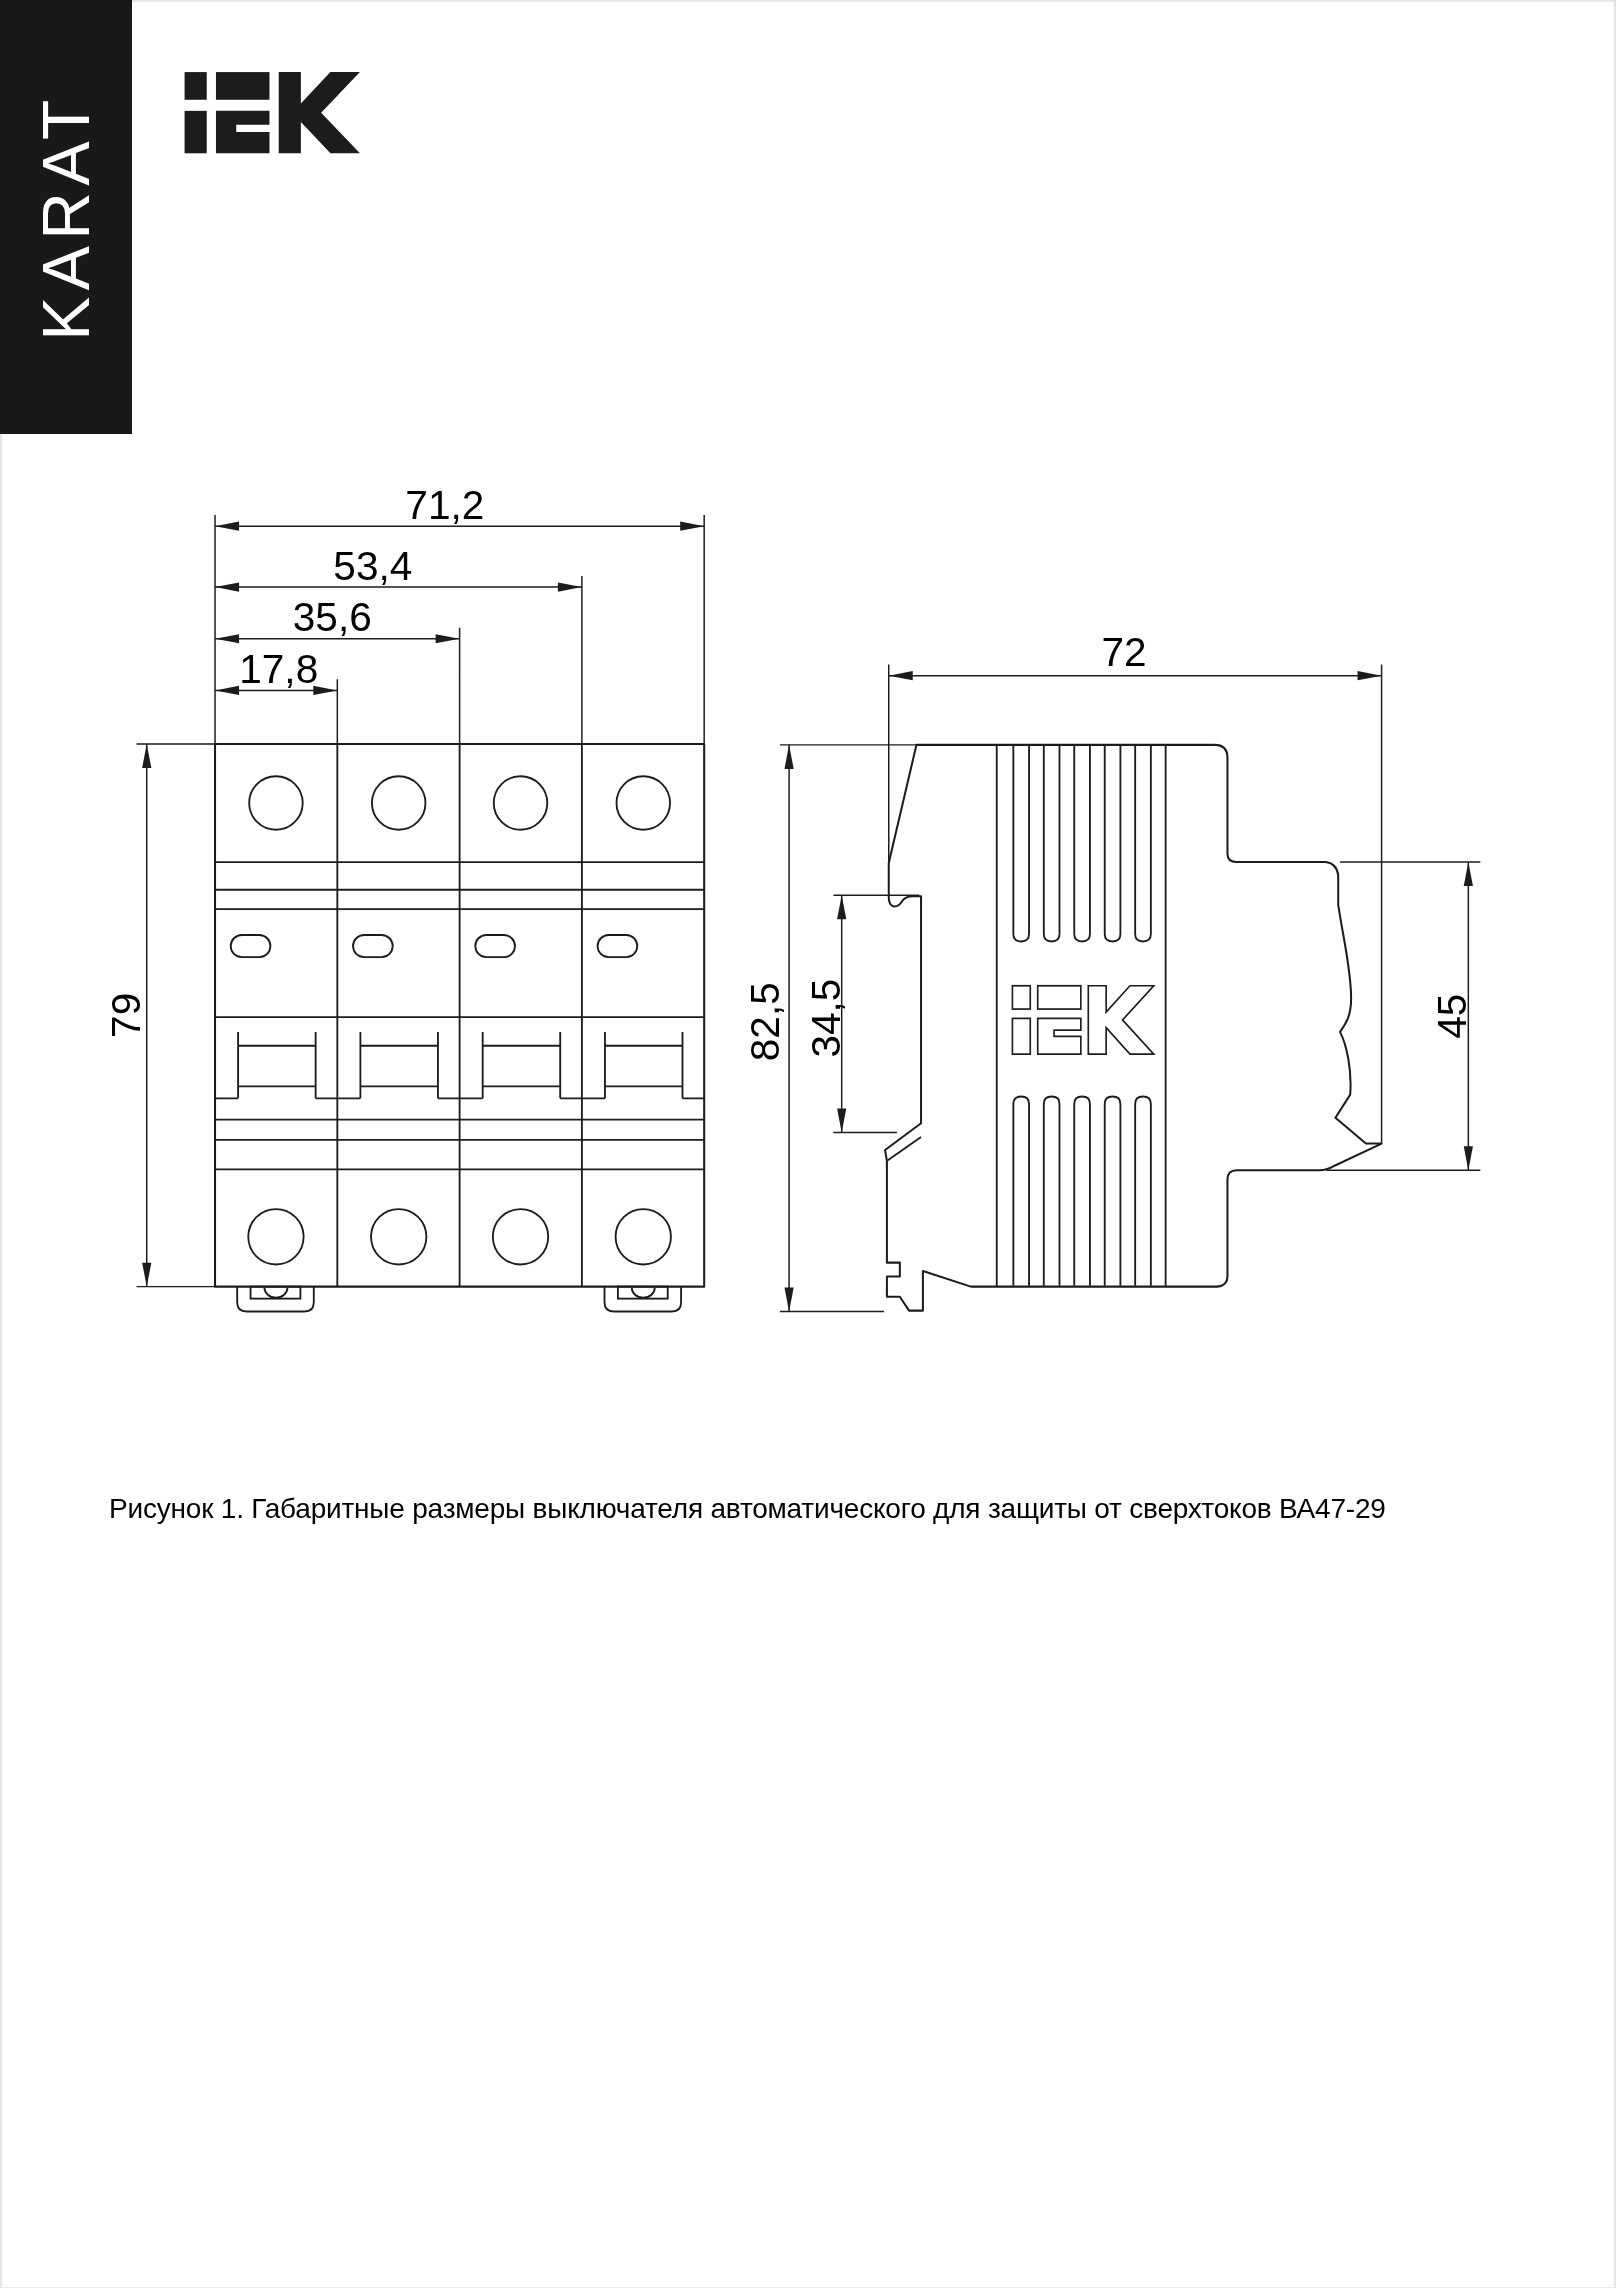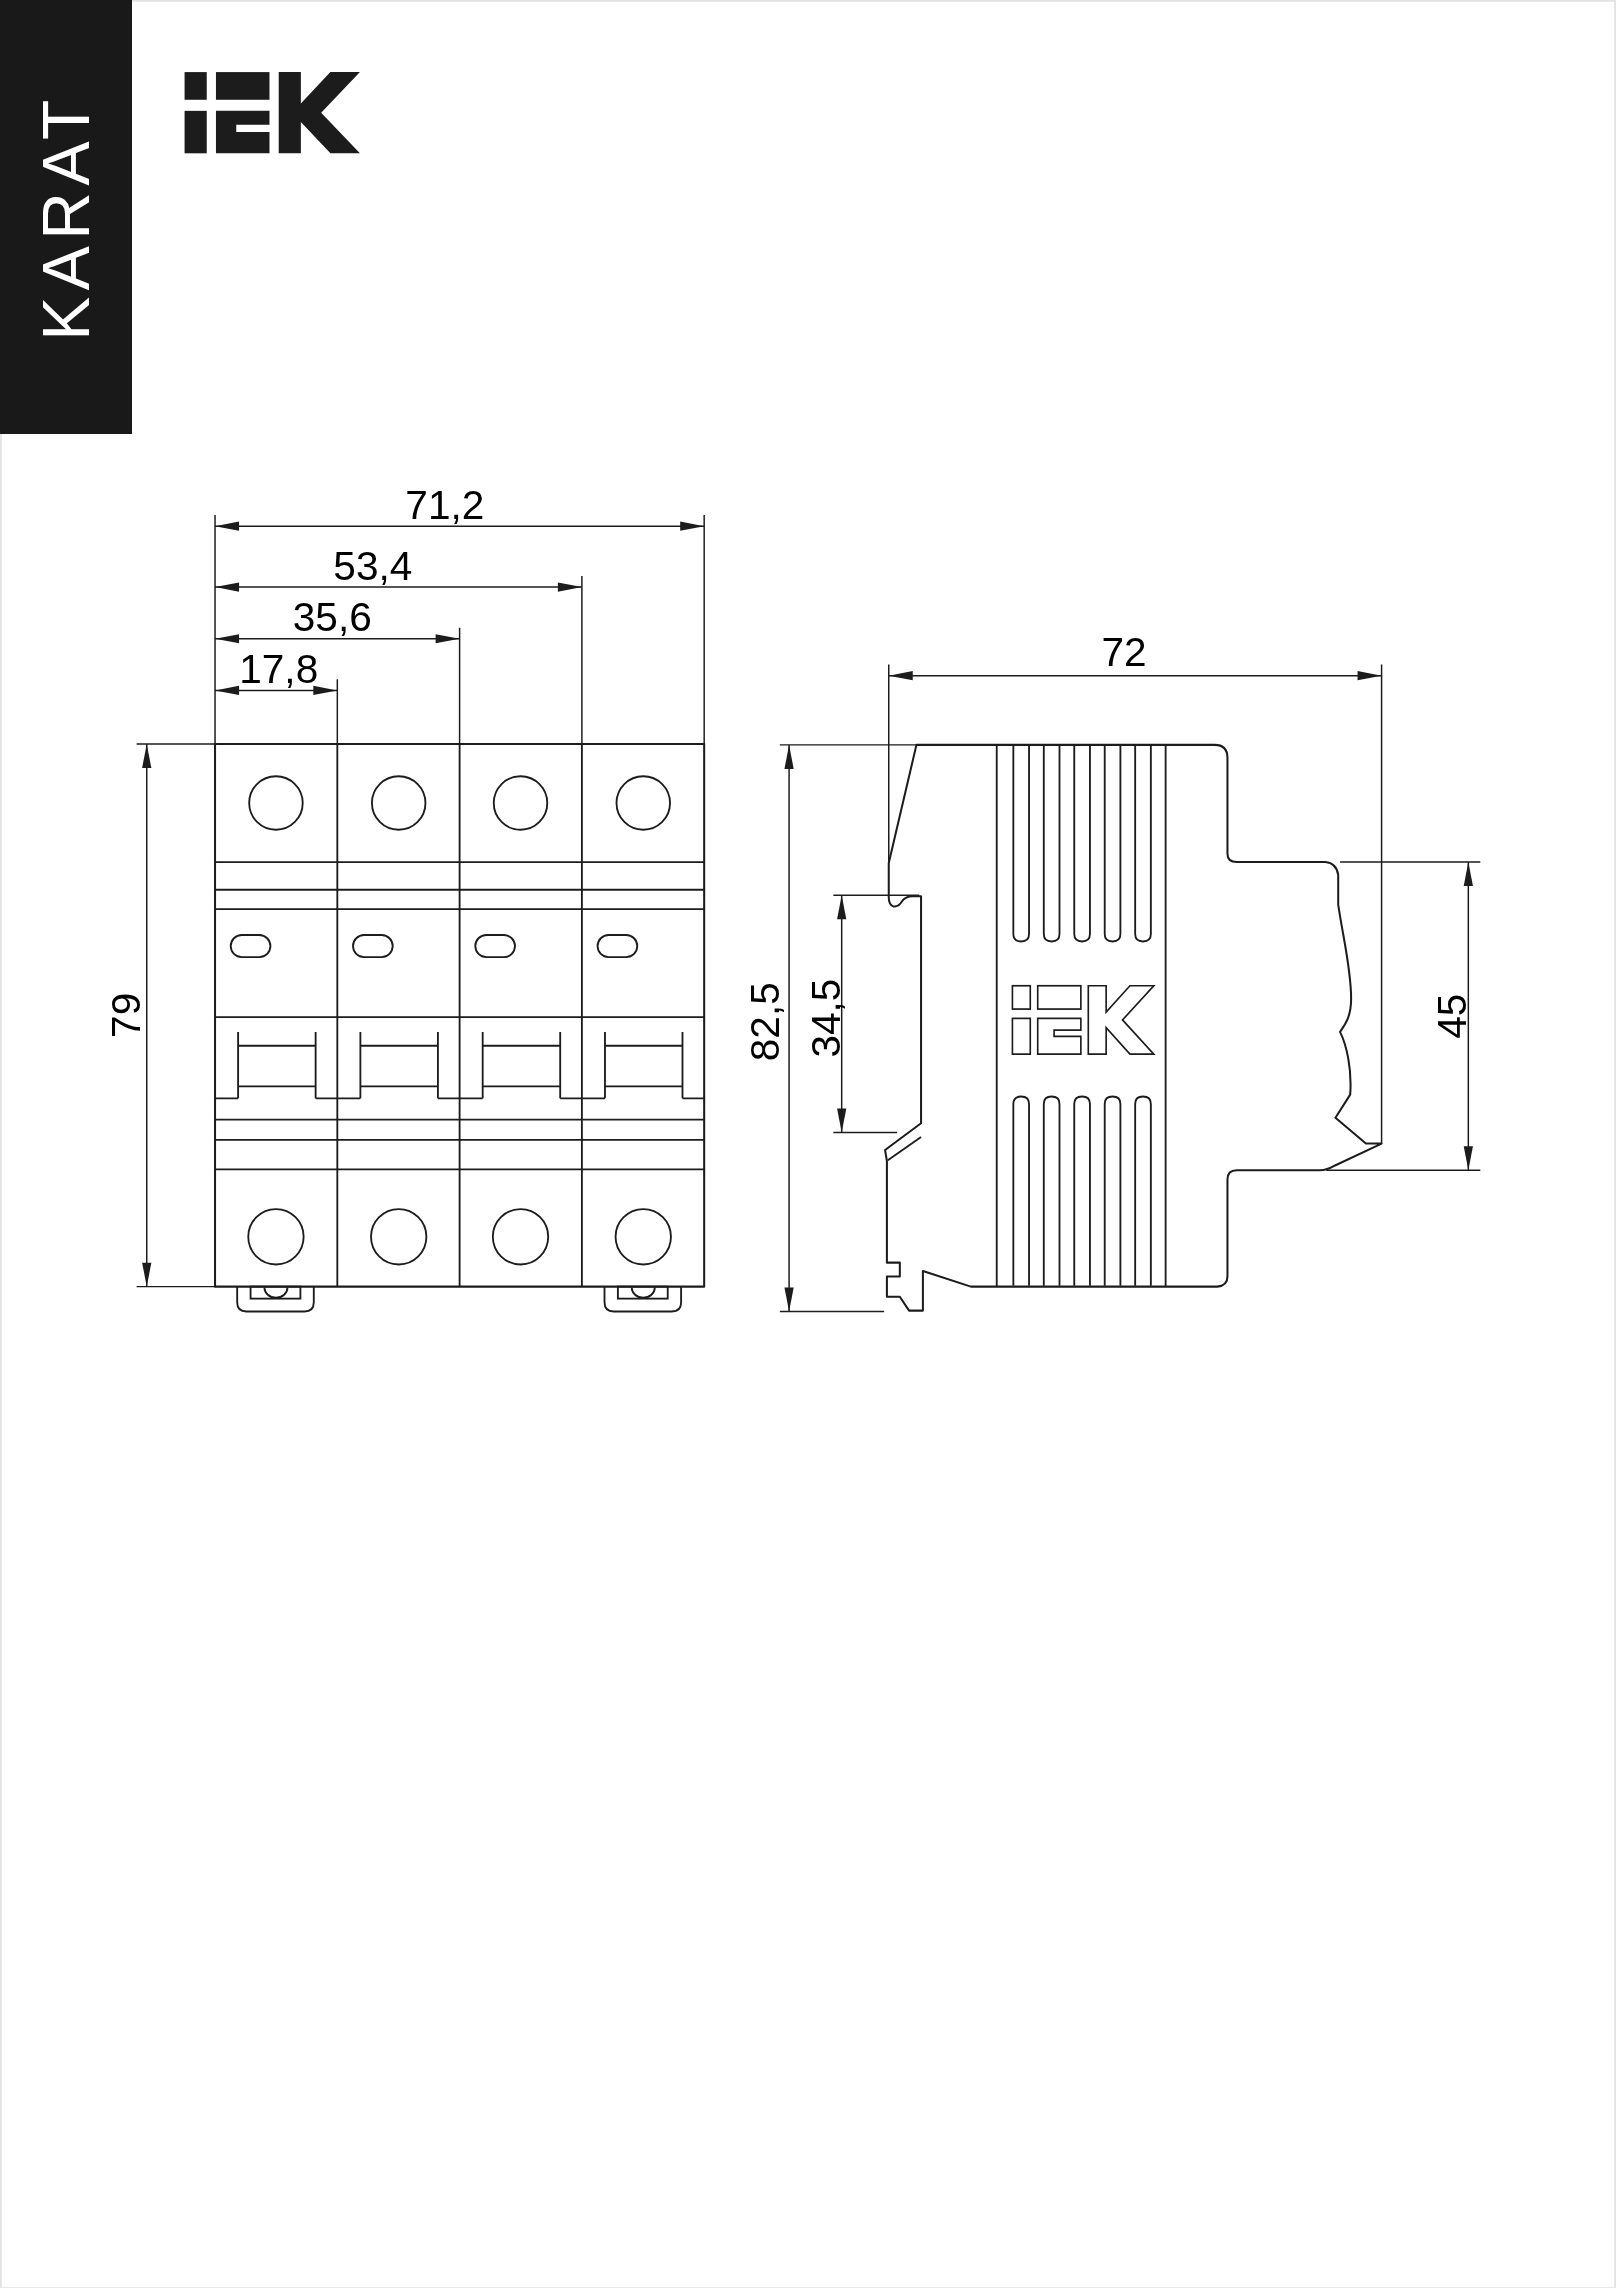--- a/index.html
+++ b/index.html
@@ -182,15 +182,16 @@
         <text x="910" y="1103" text-anchor="middle" transform="rotate(-90,910,1103)">34,5</text>
 
         <path class="dim" d="M1452,934 H1604 M1437,1268 H1604 M1591,934 V1268"></path>
         <polygon class="arr" points="1591,934 1586,960 1596,960"></polygon>
         <polygon class="arr" points="1591,1268 1586,1242 1596,1242"></polygon>
         <text x="1589" y="1101" text-anchor="middle" transform="rotate(-90,1589,1101)">45</text>
       </g>
     </g>
   </svg>
 
+  <div class="caption">Рисунок 1. Габаритные размеры выключателя автоматического для защиты от сверхтоков ВА47-29</div>
 
 </div>
 
 
 </body></html>

